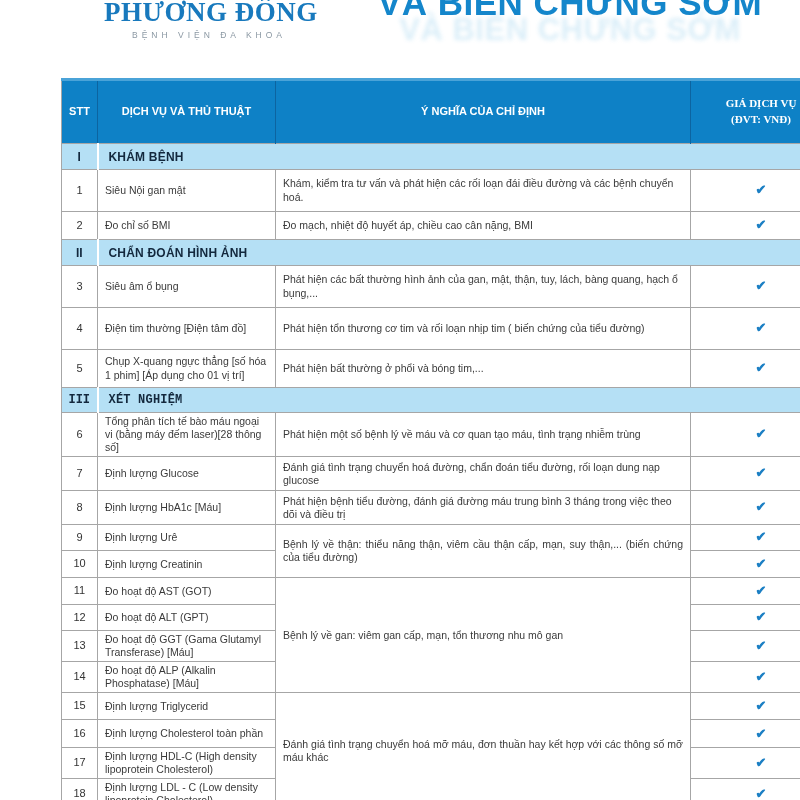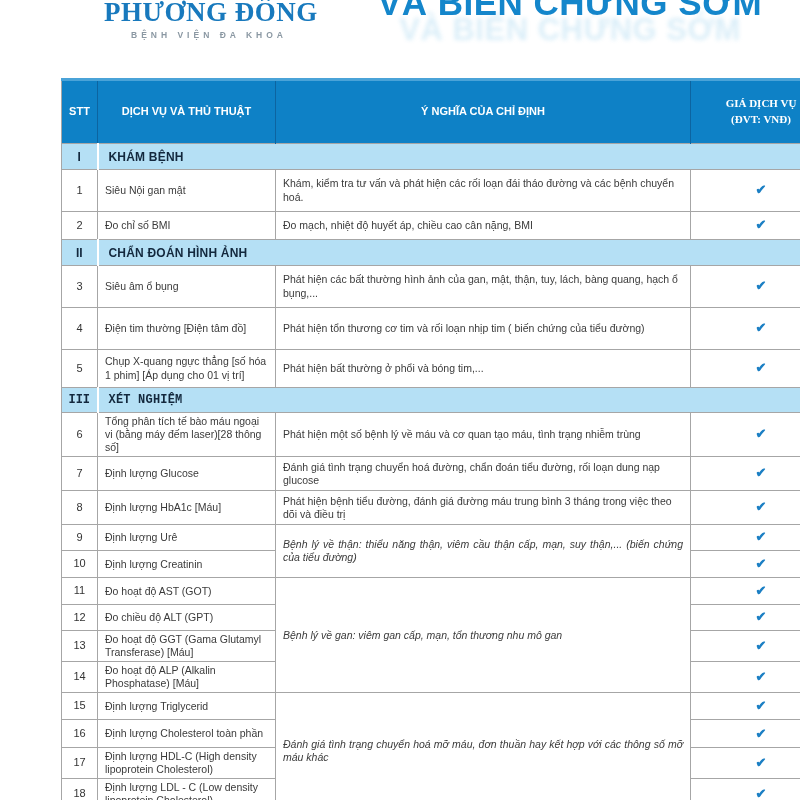--- a/index.html
+++ b/index.html
@@ -4,21 +4,21 @@
 <style>
   * { margin:0; padding:0; box-sizing:border-box; }
   html,body { width:800px; height:800px; overflow:hidden; background:#fff;
               font-family:"Liberation Sans", sans-serif; }
   .page { position:relative; width:800px; height:800px; background:#fff; overflow:hidden; }
 
   
   .logo-block { position:absolute; left:104px; top:-3px; width:210px; text-align:center; }
   .logo-title { font-family:"Liberation Serif", serif; font-weight:700; font-size:27px;
                 color:#1879bd; letter-spacing:0.5px; white-space:nowrap; }
-  .logo-subtitle { margin-top:2px; font-size:8.5px; font-weight:700; color:#8b98a3;
+  .logo-subtitle { margin-top:2px; font-size:8.5px; font-weight:400; color:#8b98a3;
                    letter-spacing:4px; white-space:nowrap; }
 
   .page-title { position:absolute; left:350px; top:-17px; width:440px; text-align:center;
                 font-size:35px; font-weight:800; color:#1486cb; letter-spacing:0.5px;
                 white-space:nowrap; }
   .page-title-ghost { position:absolute; left:360px; top:12px; width:420px; text-align:center;
                 font-size:31px; font-weight:800; color:#7fc4e8; letter-spacing:0.5px;
                 white-space:nowrap; opacity:0.28; filter:blur(2px); }
 
   
@@ -35,21 +35,21 @@
   thead tr { height:64px; }
 
   tr.section-row td { background:#b5e0f5; color:#13283d; font-weight:700;
                       border-top:1px solid #a6a6a6; border-bottom:1px solid #a6a6a6; }
   td.sec-no { text-align:center; font-size:12px; border-right:2px solid #ffffff; }
   td.sec-label { font-size:12px; padding-left:10px; letter-spacing:0.2px; }
 
   tr.item-row td { background:#fff; border:1px solid #a6a6a6; vertical-align:middle;
                    color:#3a3a3a; font-size:10.5px; line-height:1.24; padding:2px 7px; }
   tr.item-row td.no { text-align:center; font-size:11px; color:#333; }
-  td.meaning.merged { text-align:justify;font-style:italic; }
+  td.meaning.merged { text-align:justify; }
   td.price { text-align:center; }
   .check-icon { color:#1b7fc4; font-size:13px; font-weight:700; }
 
   table.services { border-left:1px solid #a6a6a6; border-right:1px solid #a6a6a6; }
 </style>
 </head>
 <body>
 
 <div class="page">
 
@@ -81,21 +81,21 @@
         </tr>
       </thead>
       <tbody>
           <tr class="section-row" style="height: 26px;">
             <td class="sec-no">I</td>
             <td class="sec-label" colspan="3">KHÁM BỆNH</td>
           </tr>
           <tr class="item-row" style="height: 42px;">
             <td class="no">1</td>
             <td class="service">Siêu Nội gan mật</td>
-            <td class="meaning">Khám, kiểm tra tư vấn và phát hiện các rối loạn đái tháo đường và các bệnh chuyển hoá.</td>
+            <td class="meaning">Khám, kiểm tra tư vấn và phát hiện các rối loạn đái điều đường và các bệnh chuyển hoá.</td>
             <td class="price"><span class="check-icon">✔</span></td>
           </tr>
           <tr class="item-row" style="height: 28px;">
             <td class="no">2</td>
             <td class="service">Đo chỉ số BMI</td>
             <td class="meaning">Đo mạch, nhiệt độ huyết áp, chiều cao cân nặng, BMI</td>
             <td class="price"><span class="check-icon">✔</span></td>
           </tr>
           <tr class="section-row" style="height: 26px;">
             <td class="sec-no">II</td>
@@ -153,21 +153,21 @@
             <td class="price"><span class="check-icon">✔</span></td>
           </tr>
           <tr class="item-row" style="height: 27px;">
             <td class="no">11</td>
             <td class="service">Đo hoạt độ AST (GOT)</td>
             <td class="meaning merged" rowspan="4">Bệnh lý về gan: viêm gan cấp, mạn, tổn thương nhu mô gan</td>
             <td class="price"><span class="check-icon">✔</span></td>
           </tr>
           <tr class="item-row" style="height: 26px;">
             <td class="no">12</td>
-            <td class="service">Đo chiều độ ALT (GPT)</td>
+            <td class="service">Đo hoạt độ ALT (GPT)</td>
             <td class="price"><span class="check-icon">✔</span></td>
           </tr>
           <tr class="item-row" style="height: 28px;">
             <td class="no">13</td>
             <td class="service">Đo hoạt độ GGT (Gama Glutamyl Transferase) [Máu]</td>
             <td class="price"><span class="check-icon">✔</span></td>
           </tr>
           <tr class="item-row" style="height: 27px;">
             <td class="no">14</td>
             <td class="service">Đo hoạt độ ALP (Alkalin Phosphatase) [Máu]</td>

